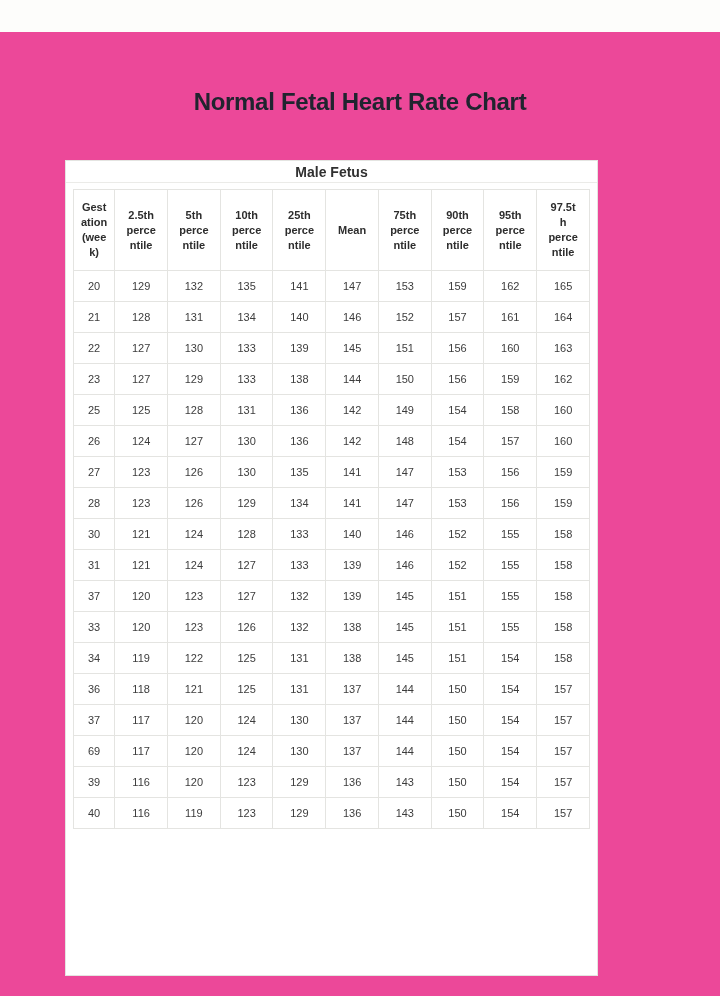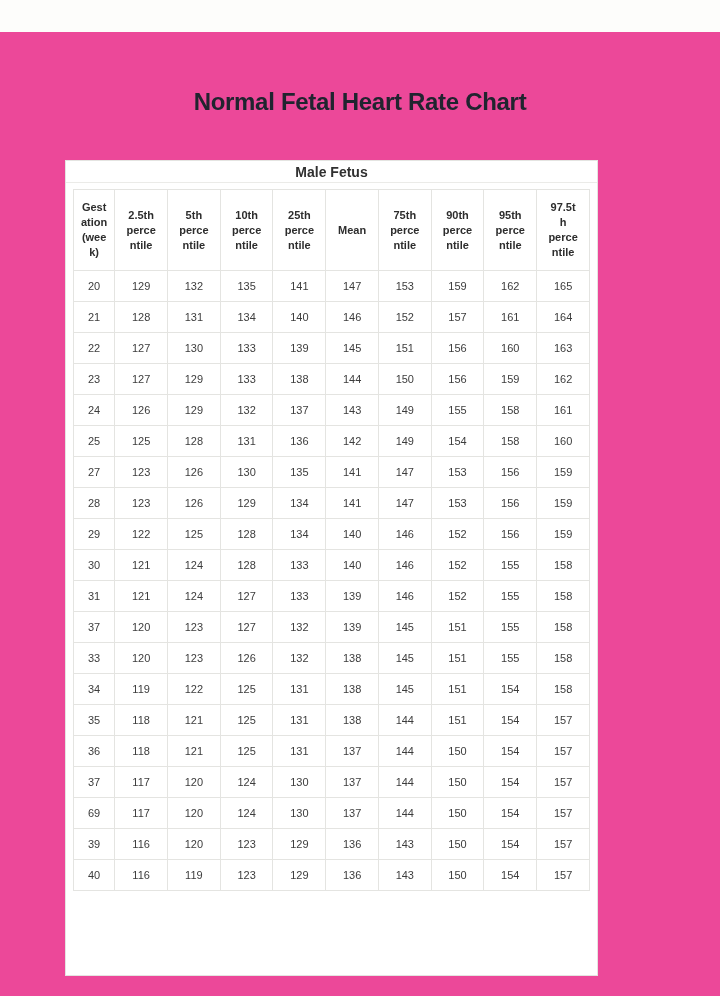--- a/index.html
+++ b/index.html
@@ -205,76 +205,64 @@
               <td>129</td>
               <td>133</td>
               <td>138</td>
               <td>144</td>
               <td>150</td>
               <td>156</td>
               <td>159</td>
               <td>162</td>
             </tr>
             <tr>
-              <td>24</td>
-              <td>126</td>
-              <td>129</td>
-              <td>132</td>
-              <td>137</td>
-              <td>143</td>
-              <td>149</td>
-              <td>155</td>
-              <td>158</td>
-              <td>161</td>
-            </tr>
-            <tr>
               <td>25</td>
               <td>125</td>
               <td>128</td>
               <td>131</td>
               <td>136</td>
               <td>142</td>
               <td>149</td>
               <td>154</td>
               <td>158</td>
               <td>160</td>
             </tr>
             <tr>
+              <td>26</td>
+              <td>124</td>
+              <td>127</td>
+              <td>130</td>
+              <td>136</td>
+              <td>142</td>
+              <td>148</td>
+              <td>154</td>
+              <td>157</td>
+              <td>160</td>
+            </tr>
+            <tr>
               <td>27</td>
               <td>123</td>
               <td>126</td>
               <td>130</td>
               <td>135</td>
               <td>141</td>
               <td>147</td>
               <td>153</td>
               <td>156</td>
               <td>159</td>
             </tr>
             <tr>
               <td>28</td>
               <td>123</td>
               <td>126</td>
               <td>129</td>
               <td>134</td>
               <td>141</td>
               <td>147</td>
               <td>153</td>
-              <td>156</td>
-              <td>159</td>
-            </tr>
-            <tr>
-              <td>29</td>
-              <td>122</td>
-              <td>125</td>
-              <td>128</td>
-              <td>134</td>
-              <td>140</td>
-              <td>146</td>
-              <td>152</td>
               <td>156</td>
               <td>159</td>
             </tr>
             <tr>
               <td>30</td>
               <td>121</td>
               <td>124</td>
               <td>128</td>
               <td>133</td>
               <td>140</td>
@@ -325,32 +313,20 @@
               <td>122</td>
               <td>125</td>
               <td>131</td>
               <td>138</td>
               <td>145</td>
               <td>151</td>
               <td>154</td>
               <td>158</td>
             </tr>
             <tr>
-              <td>35</td>
-              <td>118</td>
-              <td>121</td>
-              <td>125</td>
-              <td>131</td>
-              <td>138</td>
-              <td>144</td>
-              <td>151</td>
-              <td>154</td>
-              <td>157</td>
-            </tr>
-            <tr>
               <td>36</td>
               <td>118</td>
               <td>121</td>
               <td>125</td>
               <td>131</td>
               <td>137</td>
               <td>144</td>
               <td>150</td>
               <td>154</td>
               <td>157</td>

